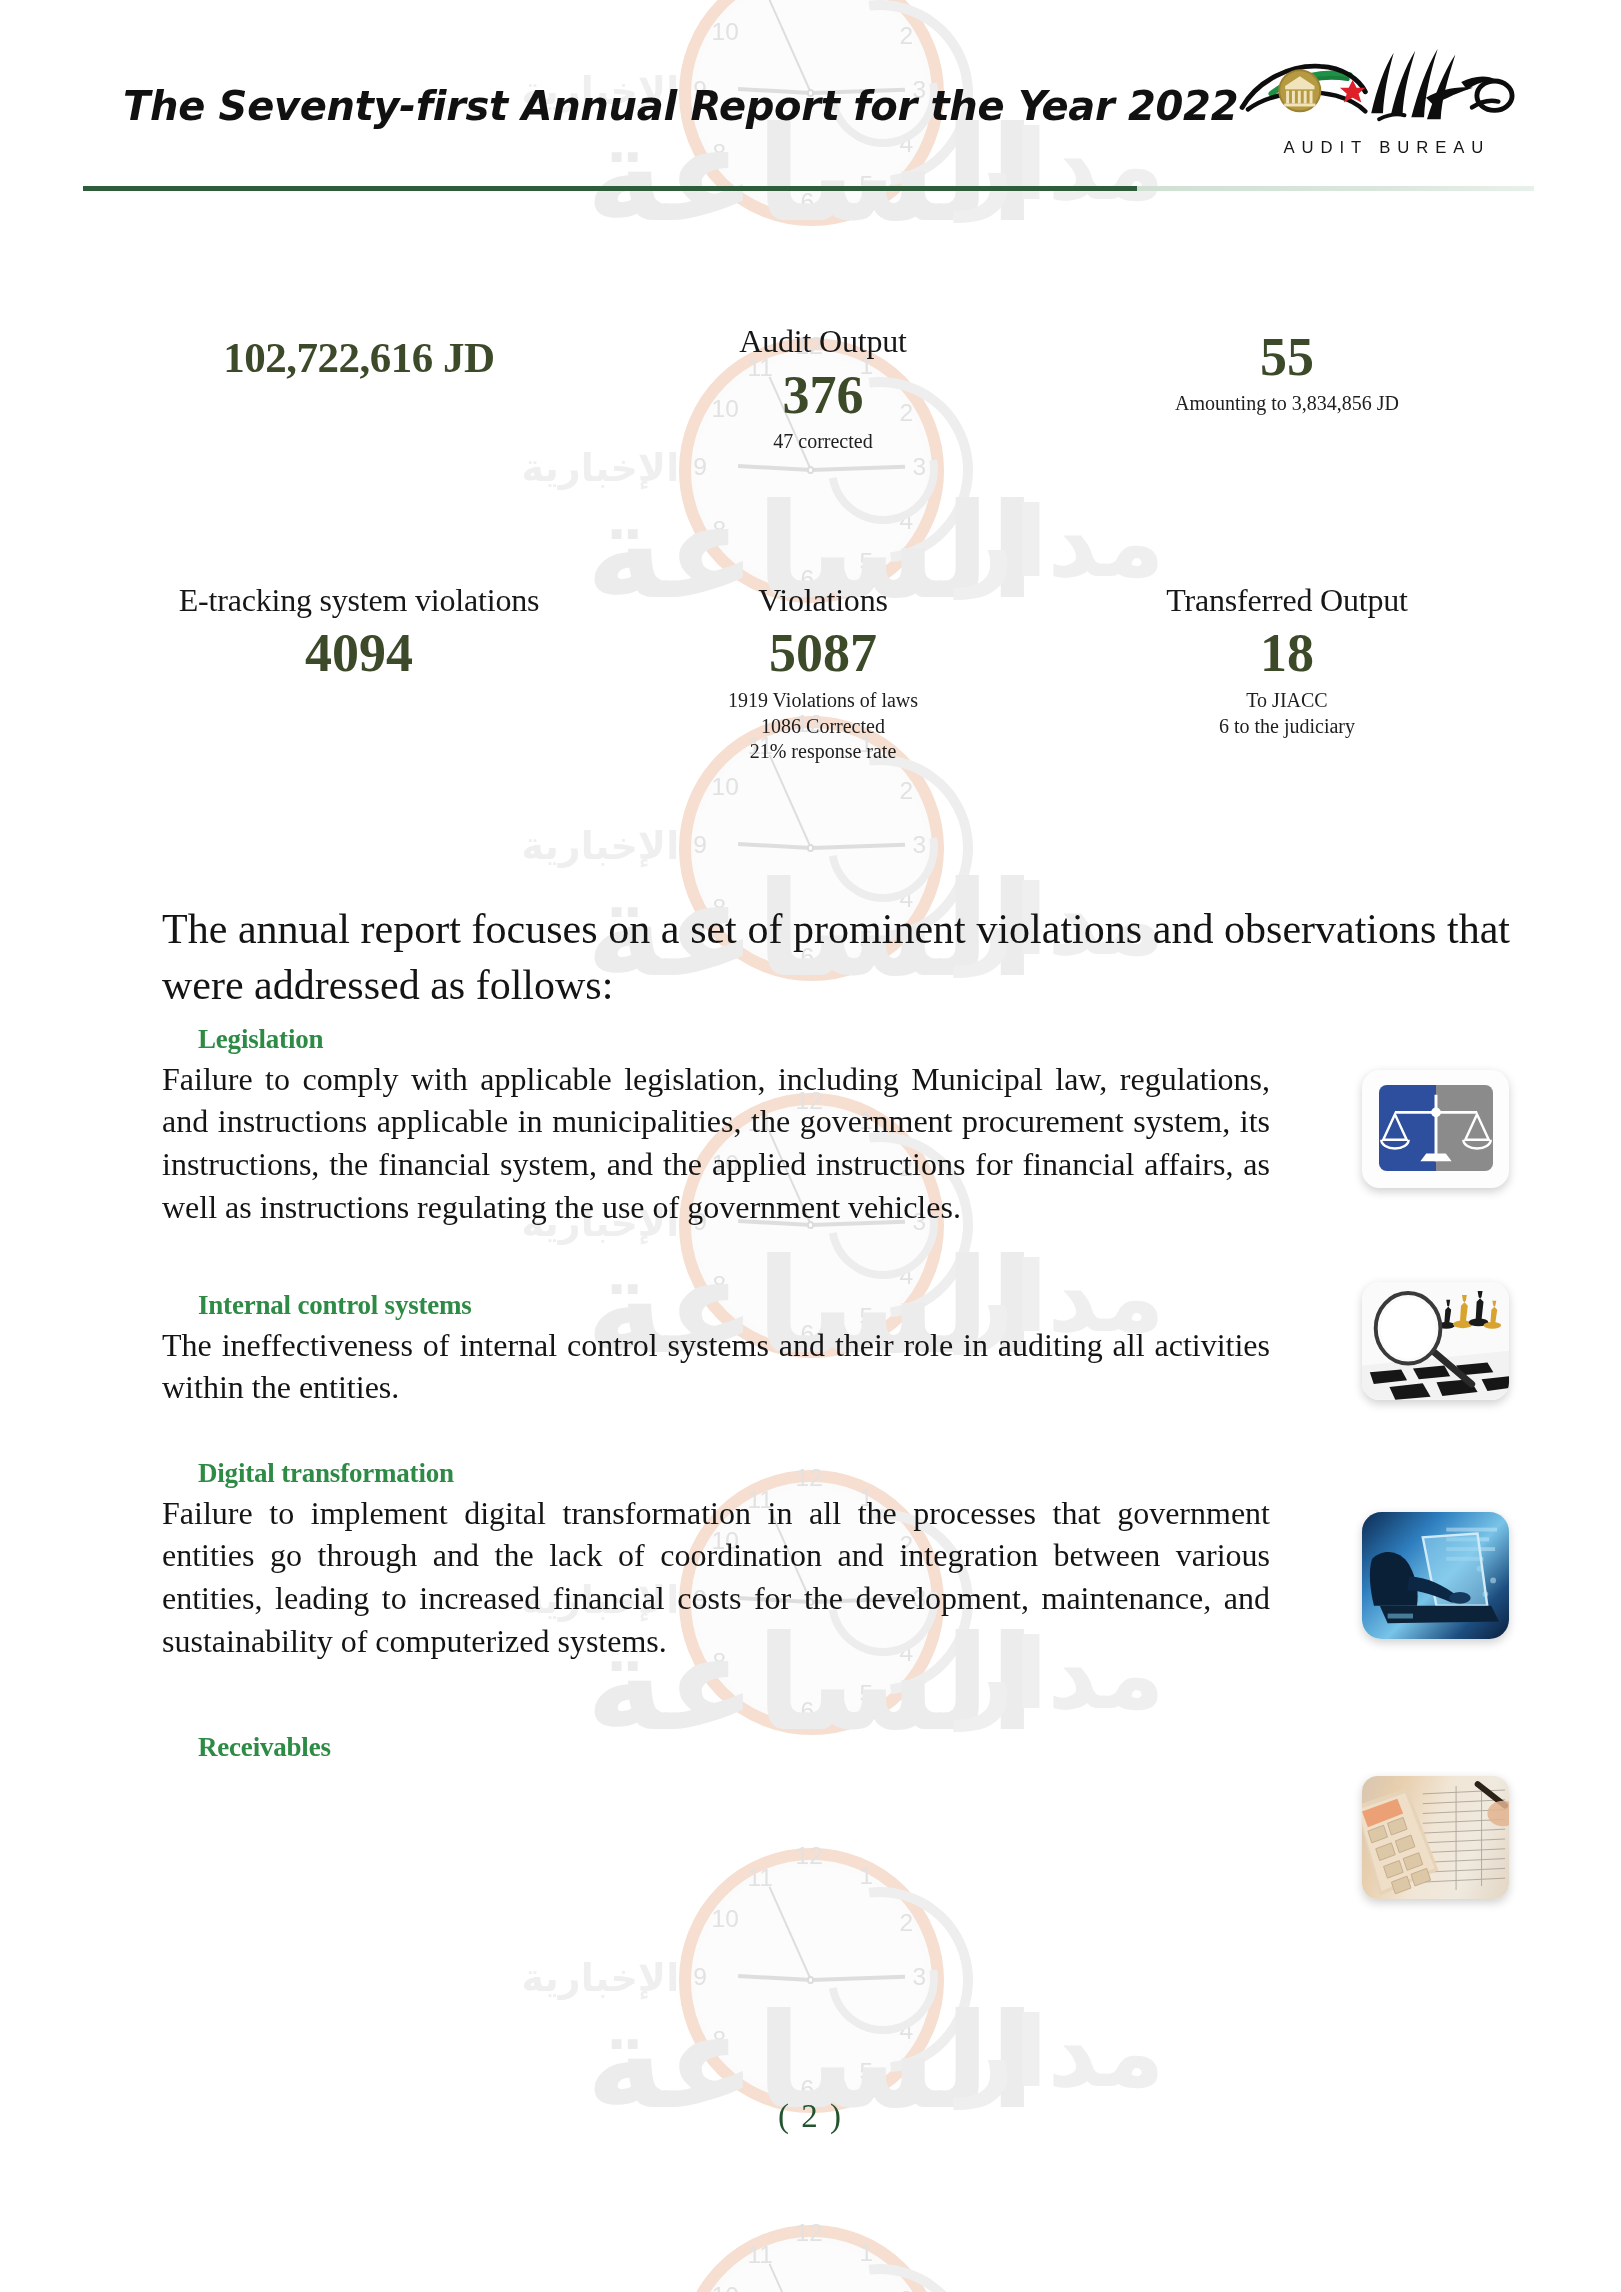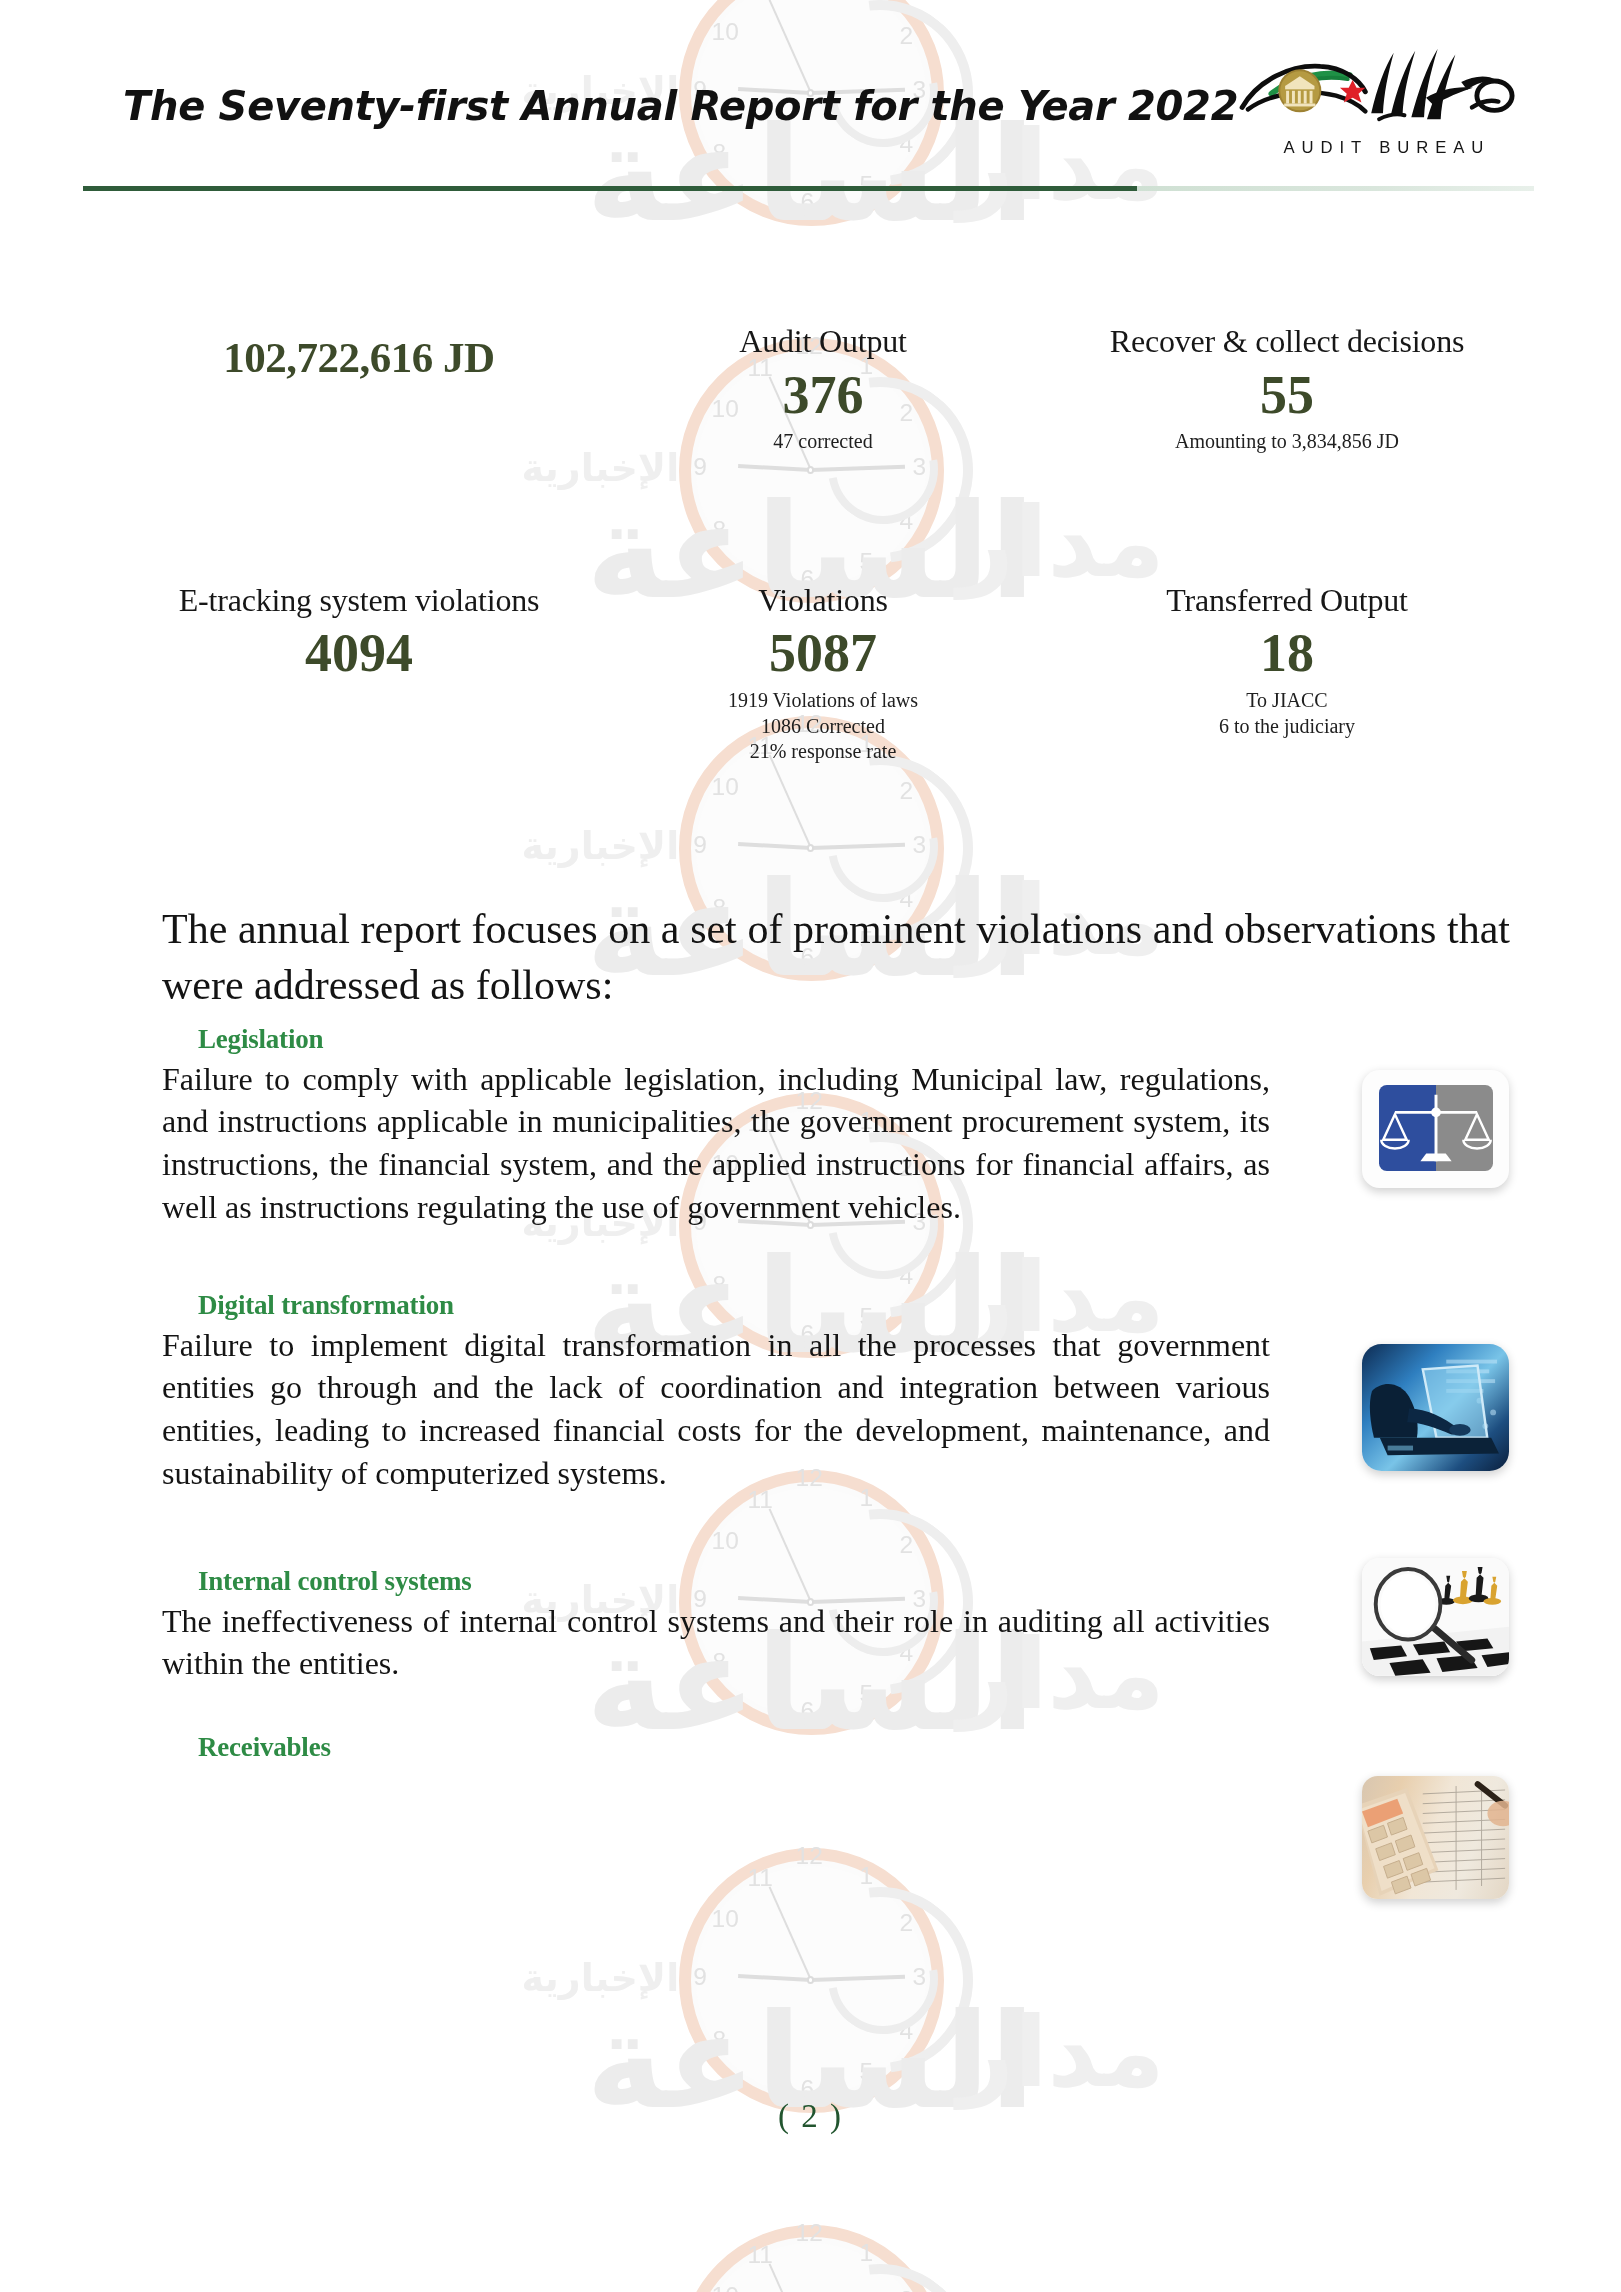--- a/index.html
+++ b/index.html
@@ -584,21 +584,20 @@
       <div class="stat-row">
         <div class="stat-cell r1c1">
           <div class="stat-value money">102,722,616 JD</div>
         </div>
         <div class="stat-cell">
           <div class="stat-label">Audit Output</div>
           <div class="stat-value big">376</div>
           <div class="stat-note">47 corrected</div>
         </div>
         <div class="stat-cell">
-          <div class="stat-label">Recover &amp; collect decisions</div>
           <div class="stat-value big">55</div>
           <div class="stat-note">Amounting to 3,834,856 JD</div>
         </div>
       </div>
 
       <div class="stat-row row2">
         <div class="stat-cell">
           <div class="stat-label">E-tracking system violations</div>
           <div class="stat-value big">4094</div>
         </div>
@@ -636,20 +635,63 @@
                 <path d="M100 30 L88 56 L112 56 Z" fill="none" stroke="#ffffff" stroke-width="2.5"></path>
                 <path d="M2 56 A14 9 0 0 0 30 56" fill="none" stroke="#ffffff" stroke-width="2.5"></path>
                 <path d="M86 56 A14 9 0 0 0 114 56" fill="none" stroke="#ffffff" stroke-width="2.5"></path>
                 <path d="M42 78 L74 78 L68 70 L48 70 Z" fill="#ffffff"></path>
               </svg>
             </div>
           </div>
         </div>
       </div>
 
+      <div class="section" style="min-height:137px; margin-top:31px;">
+        <div class="section-heading">Internal control systems</div>
+        <div class="section-body">The ineffectiveness of internal control systems and their role in auditing all activities within the entities.</div>
+        <div class="section-icon" style="top:-7.8px;">
+          <div class="icon-plate">
+            <div class="ico-ctrl"></div>
+            <svg width="147" height="118" viewBox="0 0 150 120" style="position:absolute;left:0;top:0;">
+
+              <g>
+                <polygon points="0,85 150,70 150,120 0,120" fill="#f2f2f2"></polygon>
+                <polygon points="8,92 40,89 46,100 12,104" fill="#161616"></polygon>
+                <polygon points="52,88 84,85 90,96 58,99" fill="#161616"></polygon>
+                <polygon points="96,85 128,82 134,92 102,95" fill="#161616"></polygon>
+                <polygon points="28,107 62,103 70,117 34,120" fill="#161616"></polygon>
+                <polygon points="76,102 110,99 118,112 82,116" fill="#161616"></polygon>
+                <polygon points="122,99 150,96 150,108 128,111" fill="#161616"></polygon>
+              </g>
+
+              <g fill="#1a1a1a">
+                <path d="M84 42 l5 0 l2 -14 l-4 -4 l-1 -6 l4 0 l-1 6 l-4 4 z"></path>
+                <ellipse cx="86" cy="44" rx="9" ry="3.5"></ellipse>
+              </g>
+              <g fill="#d9a330">
+                <path d="M100 40 l6 0 l2 -16 l-5 -5 l-1 -6 l5 0 l-1 6 l-5 5 z"></path>
+                <ellipse cx="103" cy="43" rx="10" ry="4"></ellipse>
+              </g>
+              <g fill="#1a1a1a">
+                <path d="M116 38 l6 0 l2 -18 l-5 -5 l-1 -6 l5 0 l-1 6 l-5 5 z"></path>
+                <ellipse cx="119" cy="41" rx="10" ry="4"></ellipse>
+              </g>
+              <g fill="#d9a330">
+                <path d="M131 42 l5 0 l2 -14 l-4 -4 l-1 -5 l4 0 l-1 5 l-4 4 z"></path>
+                <ellipse cx="133" cy="44" rx="9" ry="3.5"></ellipse>
+              </g>
+
+              <line x1="58" y1="58" x2="112" y2="104" stroke="#2a2a2a" stroke-width="7" stroke-linecap="round"></line>
+              <ellipse cx="47" cy="47" rx="33" ry="36" fill="#fbfbfb" stroke="#3a3a3a" stroke-width="4"></ellipse>
+              <ellipse cx="47" cy="47" rx="28" ry="31" fill="#ffffff" opacity="0.9"></ellipse>
+            </svg>
+          </div>
+        </div>
+      </div>
+
       <div class="section" style="min-height:245px; margin-top:31px;">
         <div class="section-heading">Digital transformation</div>
         <div class="section-body">Failure to implement digital transformation in all the processes that government entities go through and the lack of coordination and integration between various entities, leading to increased financial costs for the development, maintenance, and sustainability of computerized systems.</div>
         <div class="section-icon" style="top:54px; width:147px; height:127px;">
           <div class="icon-plate" style="border-radius:19.6px;">
             <div class="ico-digital"></div>
             <svg width="147" height="127" viewBox="0 0 150 130" style="position:absolute;left:0;top:0;">
               <g opacity="0.55" fill="#bfe4f7">
                 <rect x="86" y="16" width="52" height="4"></rect>
                 <rect x="86" y="26" width="44" height="4"></rect>
@@ -670,63 +712,20 @@
 
               <path d="M48 66 C66 66 84 76 98 86 C100 90 96 94 90 92 C76 86 60 80 46 80 Z" fill="#0c2743"></path>
               <ellipse cx="100" cy="88" rx="11" ry="6" fill="#15395c"></ellipse>
 
               <rect x="26" y="104" width="26" height="5" fill="#7cc5e8" opacity="0.55"></rect>
             </svg>
           </div>
         </div>
       </div>
 
-      <div class="section" style="min-height:137px; margin-top:31px;">
-        <div class="section-heading">Internal control systems</div>
-        <div class="section-body">The ineffectiveness of internal control systems and their role in auditing all activities within the entities.</div>
-        <div class="section-icon" style="top:-7.8px;">
-          <div class="icon-plate">
-            <div class="ico-ctrl"></div>
-            <svg width="147" height="118" viewBox="0 0 150 120" style="position:absolute;left:0;top:0;">
-
-              <g>
-                <polygon points="0,85 150,70 150,120 0,120" fill="#f2f2f2"></polygon>
-                <polygon points="8,92 40,89 46,100 12,104" fill="#161616"></polygon>
-                <polygon points="52,88 84,85 90,96 58,99" fill="#161616"></polygon>
-                <polygon points="96,85 128,82 134,92 102,95" fill="#161616"></polygon>
-                <polygon points="28,107 62,103 70,117 34,120" fill="#161616"></polygon>
-                <polygon points="76,102 110,99 118,112 82,116" fill="#161616"></polygon>
-                <polygon points="122,99 150,96 150,108 128,111" fill="#161616"></polygon>
-              </g>
-
-              <g fill="#1a1a1a">
-                <path d="M84 42 l5 0 l2 -14 l-4 -4 l-1 -6 l4 0 l-1 6 l-4 4 z"></path>
-                <ellipse cx="86" cy="44" rx="9" ry="3.5"></ellipse>
-              </g>
-              <g fill="#d9a330">
-                <path d="M100 40 l6 0 l2 -16 l-5 -5 l-1 -6 l5 0 l-1 6 l-5 5 z"></path>
-                <ellipse cx="103" cy="43" rx="10" ry="4"></ellipse>
-              </g>
-              <g fill="#1a1a1a">
-                <path d="M116 38 l6 0 l2 -18 l-5 -5 l-1 -6 l5 0 l-1 6 l-5 5 z"></path>
-                <ellipse cx="119" cy="41" rx="10" ry="4"></ellipse>
-              </g>
-              <g fill="#d9a330">
-                <path d="M131 42 l5 0 l2 -14 l-4 -4 l-1 -5 l4 0 l-1 5 l-4 4 z"></path>
-                <ellipse cx="133" cy="44" rx="9" ry="3.5"></ellipse>
-              </g>
-
-              <line x1="58" y1="58" x2="112" y2="104" stroke="#2a2a2a" stroke-width="7" stroke-linecap="round"></line>
-              <ellipse cx="47" cy="47" rx="33" ry="36" fill="#fbfbfb" stroke="#3a3a3a" stroke-width="4"></ellipse>
-              <ellipse cx="47" cy="47" rx="28" ry="31" fill="#ffffff" opacity="0.9"></ellipse>
-            </svg>
-          </div>
-        </div>
-      </div>
-
       <div class="section" style="min-height:206px; margin-top:29px;">
         <div class="section-heading">Receivables</div>
         <div class="section-icon" style="top:44px; width:147px; height:123px;">
           <div class="icon-plate" style="border-radius:15.7px;">
             <div class="ico-receivables"></div>
             <svg width="147" height="123" viewBox="0 0 150 125" style="position:absolute;left:0;top:0;">
 
               <g stroke="#9e968a" stroke-width="1" opacity="0.75">
                 <line x1="62" y1="18" x2="146" y2="14"></line>
                 <line x1="62" y1="28" x2="146" y2="24"></line>

